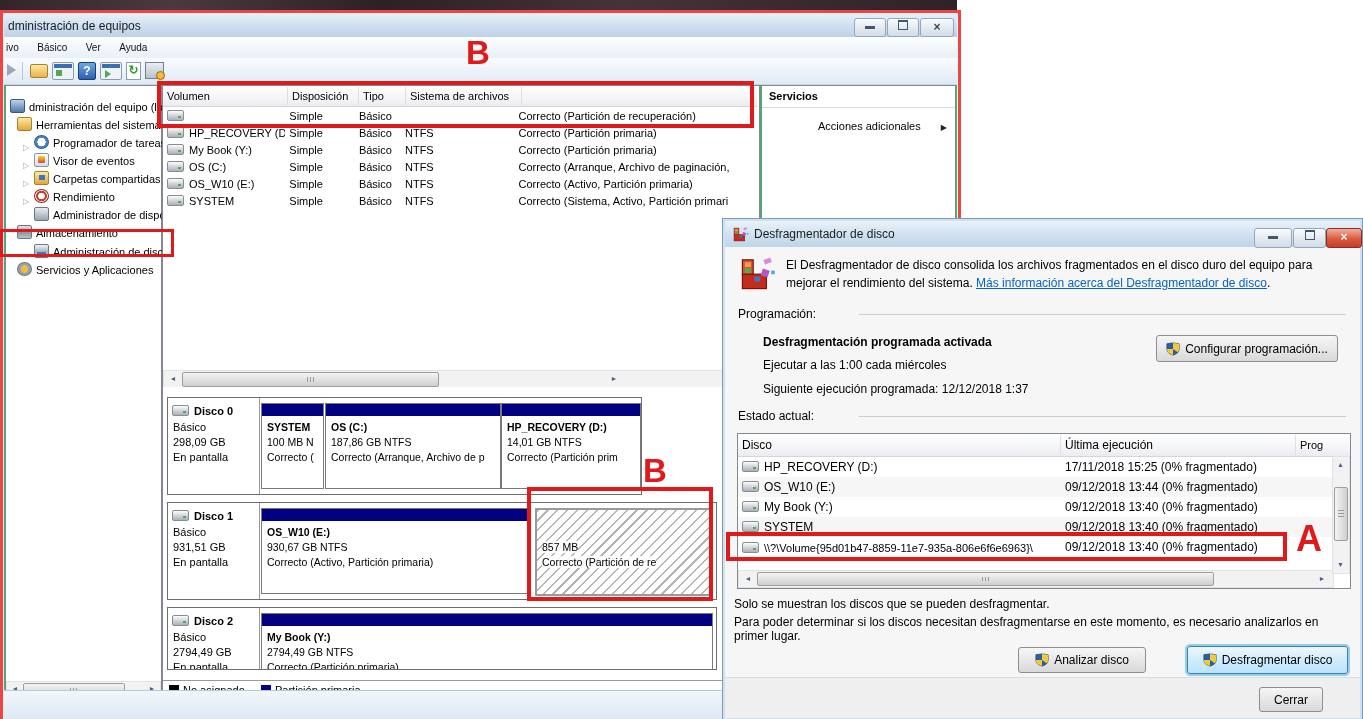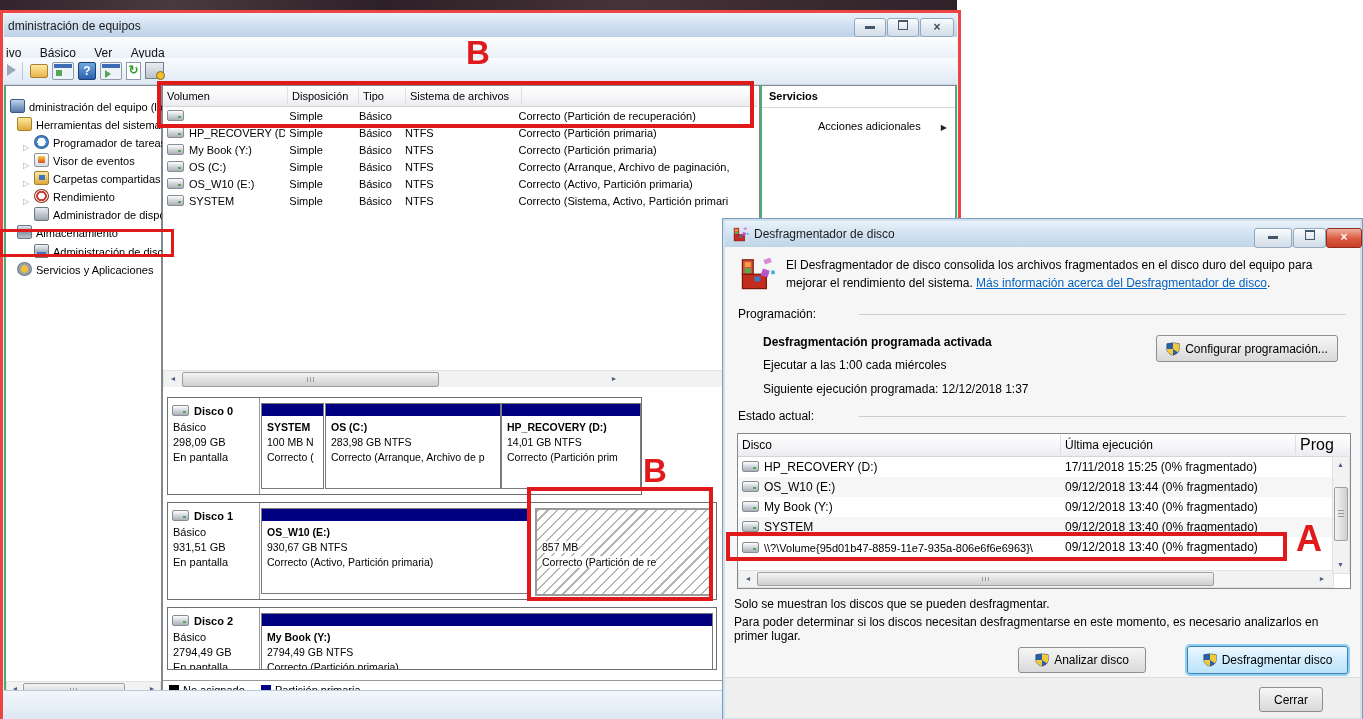--- a/index.html
+++ b/index.html
@@ -9,21 +9,21 @@
   .t{font-size:11px;color:#000;white-space:nowrap}
   .b{font-weight:bold}
   
   .wallpaper{background:linear-gradient(90deg,#32242b,#4a3a40 18%,#2d2026 40%,#453339 65%,#2f2228)}
   .mainwin{background:#22c55e;border:3px solid #ef4444;box-shadow:inset 0 0 0 1px #eaf2fa}
   .titlebar{background:linear-gradient(#e7f0f9,#cbdcee 60%,#bdd2e8);color:#1c1c1c;font-size:12px}
   .wbtn{background:linear-gradient(#fbfdfe,#e3eaf1 50%,#d3dde8);border:1px solid #93a8bd;border-radius:3px;
         text-align:center;color:#3a4a5a;font-size:9px;line-height:16px;cursor:pointer}
   .wbtn-close-red{background:linear-gradient(#f0b0a0,#d9593f 55%,#c8402a);border:1px solid #8e2e1c;color:#fff}
   .menubar{background:linear-gradient(#fdfefe,#e9f0f8);border-bottom:1px solid #d7e2ee}
-  .menuitem{font-size:12px;color:#111;padding:9px 7px;display:inline-block}
+  .menuitem{font-size:10px;color:#111;padding:3px 7px;display:inline-block}
   .toolbar{background:linear-gradient(#fafcfe,#dfe9f4);border-bottom:1px solid #c8d6e5}
   .pane{background:#fff;border:1px solid #828790}
   .statusbar{background:linear-gradient(#f2f6fb,#dce7f3);border-top:1px solid #b9c9da}
   
   .hdrrow{background:linear-gradient(#ffffff,#f4f5f7 60%,#ececf0);border-bottom:1px solid #d5d5d5}
   .hdrcell{font-size:11px;color:#000;padding:3px 4px;border-right:1px solid #dcdfe3;white-space:nowrap;overflow:hidden}
   .cell{font-size:11px;padding:1px 4px;white-space:nowrap;overflow:hidden}
   .row{display:flex;align-items:center}
   .stripe{background:#f6f6f6}
   .drv{display:inline-block;width:15px;height:9px;margin-right:5px;flex:none;
@@ -229,21 +229,21 @@
           <div class="a dlabel" style="left:5px;top:23px">Básico</div>
           <div class="a dlabel" style="left:5px;top:38px">298,09 GB</div>
           <div class="a dlabel" style="left:5px;top:53px">En pantalla</div>
           <div class="a" style="left:91px;top:0;width:1px;height:96px;background:#9a9a9a"></div>
           <div class="a part" style="left:93px;top:5px;width:61px;height:84px">
             <div class="pstrip"></div>
             <div class="ptxt"><span class="b">SYSTEM</span><br><span>100 MB N</span><br><span>Correcto (</span></div>
           </div>
           <div class="a part" style="left:157px;top:5px;width:174px;height:84px">
             <div class="pstrip"></div>
-            <div class="ptxt"><span class="b">OS  (C:)</span><br><span>283,98 GB NTFS</span><br><span>Correcto (Arranque, Archivo de p</span></div>
+            <div class="ptxt"><span class="b">OS  (C:)</span><br><span>187,86 GB NTFS</span><br><span>Correcto (Arranque, Archivo de p</span></div>
           </div>
           <div class="a part" style="left:333px;top:5px;width:138px;height:84px">
             <div class="pstrip"></div>
             <div class="ptxt"><span class="b">HP_RECOVERY  (D:)</span><br><span>14,01 GB NTFS</span><br><span>Correcto (Partición prim</span></div>
           </div>
         </div>
 
         <div class="a dpanel" style="left:4px;top:115px;width:548px;height:96px">
           <div class="a dlabel" style="left:4px;top:6px"><span class="drv"></span><span class="b">Disco 1</span></div>
           <div class="a dlabel" style="left:5px;top:23px">Básico</div>
@@ -321,21 +321,21 @@
       <span>Configurar programación...</span>
     </div>
 
     <div class="a dtext" style="left:15px;top:190px">Estado actual:</div>
     <div class="a sep" style="left:136px;top:197px;width:487px"></div>
 
     <div class="a listbox" style="left:14px;top:214px;width:612px;height:154px;overflow:hidden">
       <div class="row hdrrow" style="height:22px">
         <div class="hdrcell" style="width:314px;font-size:12px">Disco</div>
         <div class="hdrcell" style="width:226px;font-size:12px">Última ejecución</div>
-        <div class="hdrcell" style="width:40px;font-size:16px;border-right:none">Prog</div>
+        <div class="hdrcell" style="width:40px;font-size:11px;border-right:none">Prog</div>
       </div>
       <div class="row" style="height:20px">
         <div class="cell" style="width:315px;font-size:12px"><span class="drv"></span><span>HP_RECOVERY (D:)</span></div>
         <div class="cell" style="width:260px;font-size:12px">17/11/2018 15:25 (0% fragmentado)</div>
       </div>
       <div class="row stripe" style="height:20px">
         <div class="cell" style="width:315px;font-size:12px"><span class="drv"></span><span>OS_W10 (E:)</span></div>
         <div class="cell" style="width:260px;font-size:12px">09/12/2018 13:44 (0% fragmentado)</div>
       </div>
       <div class="row" style="height:20px">

